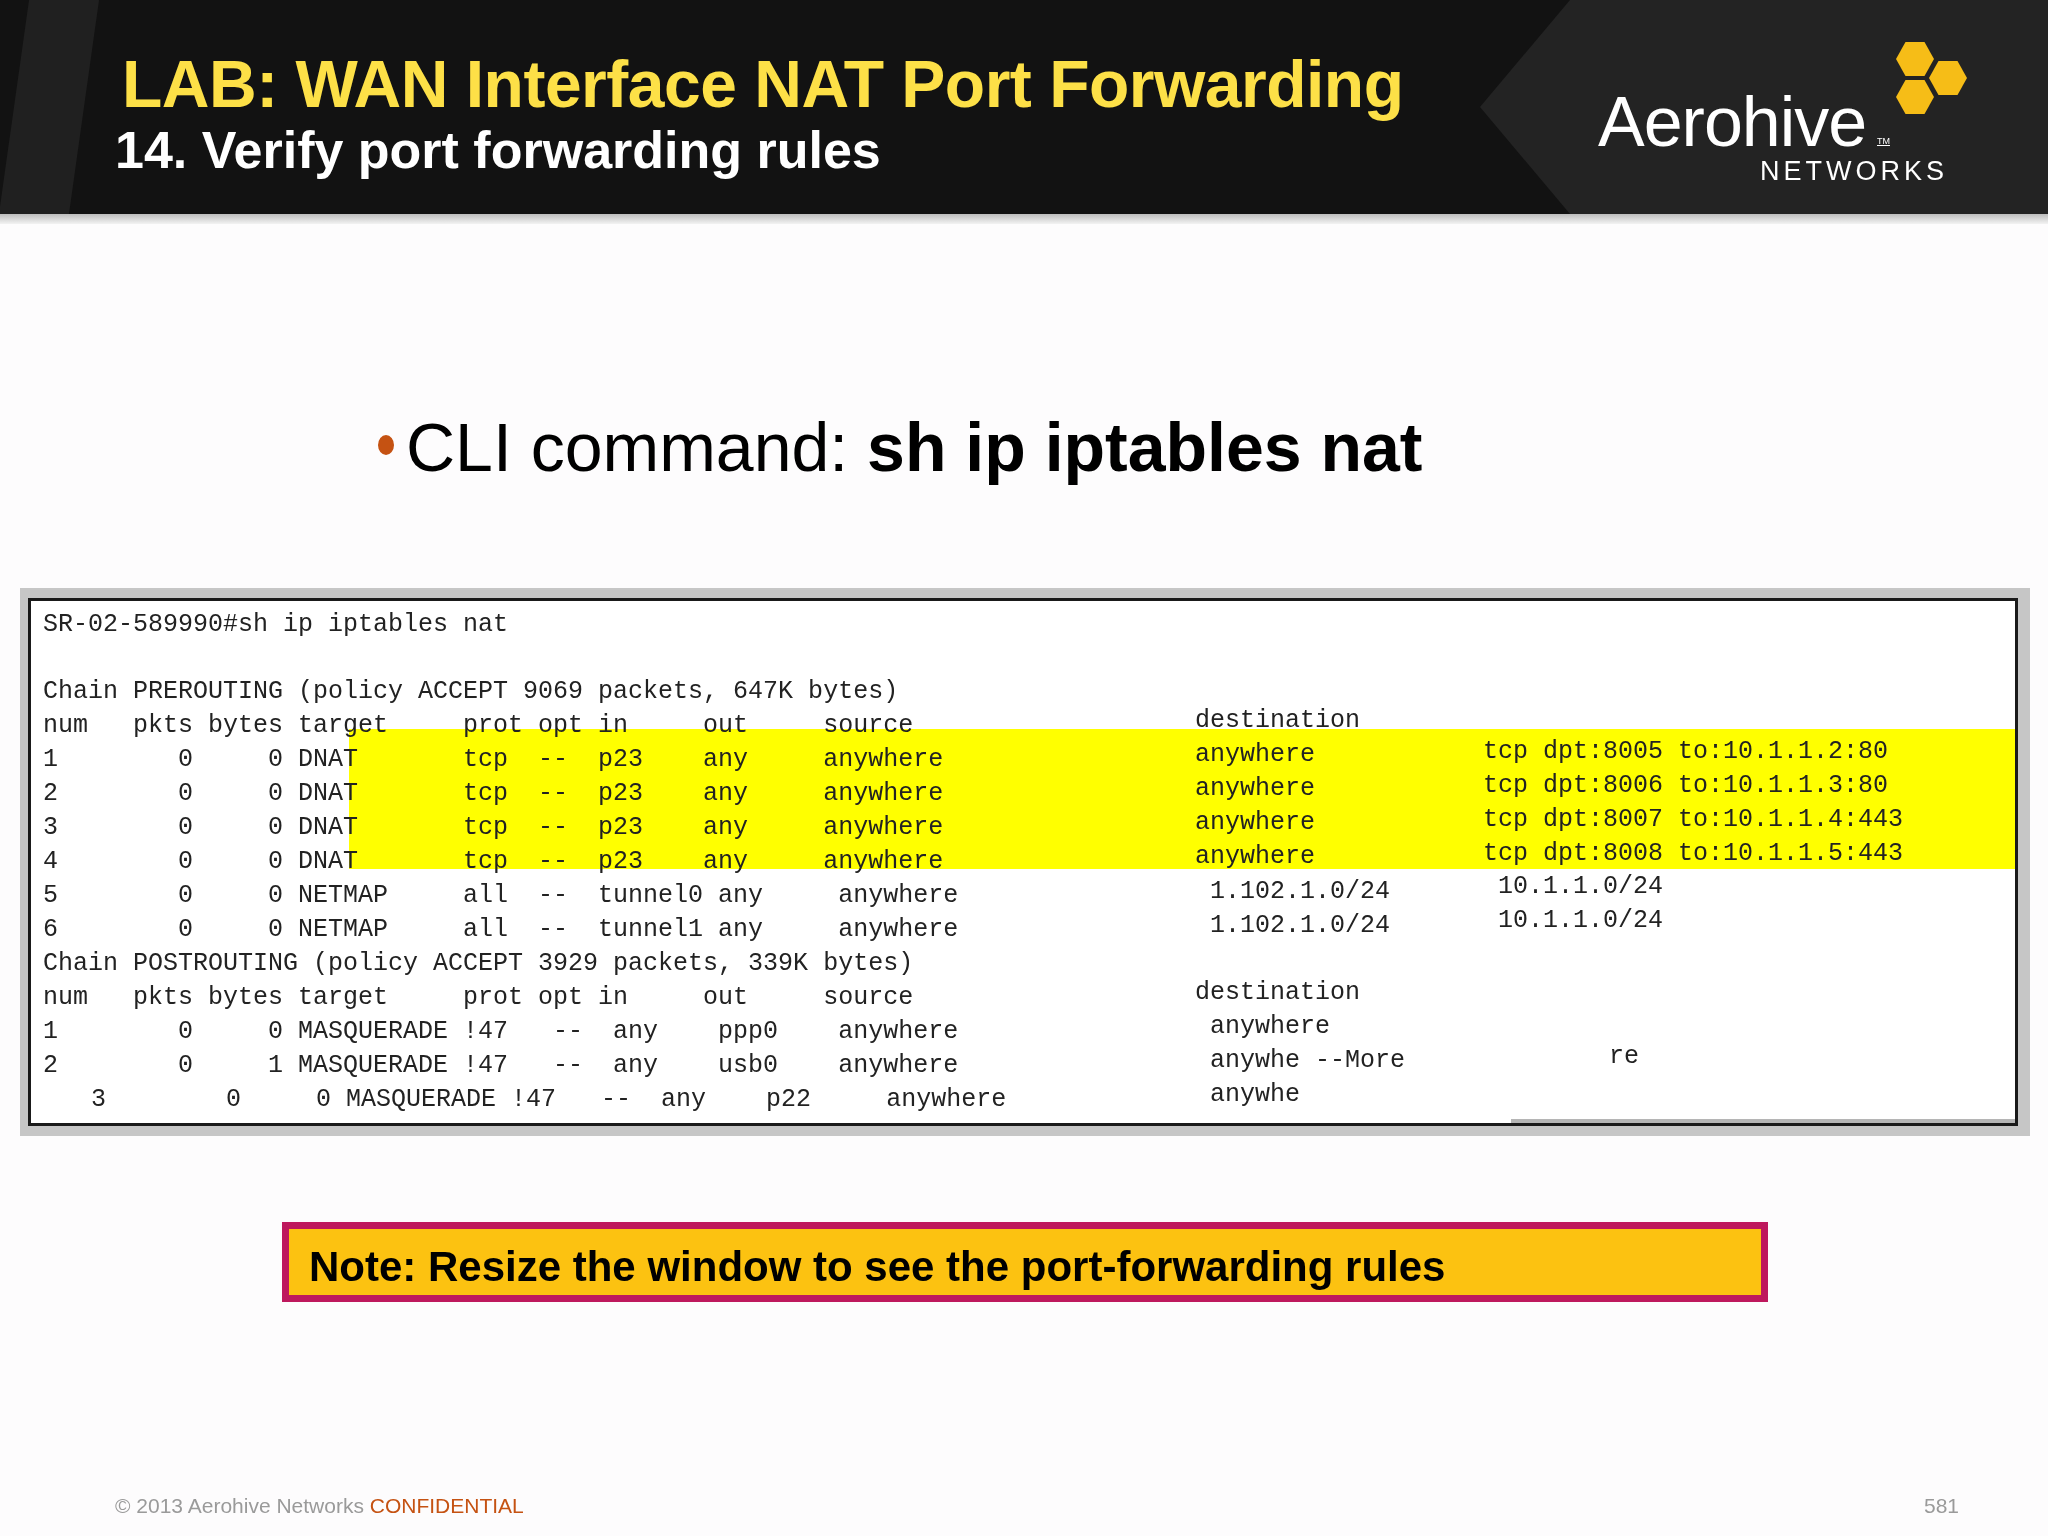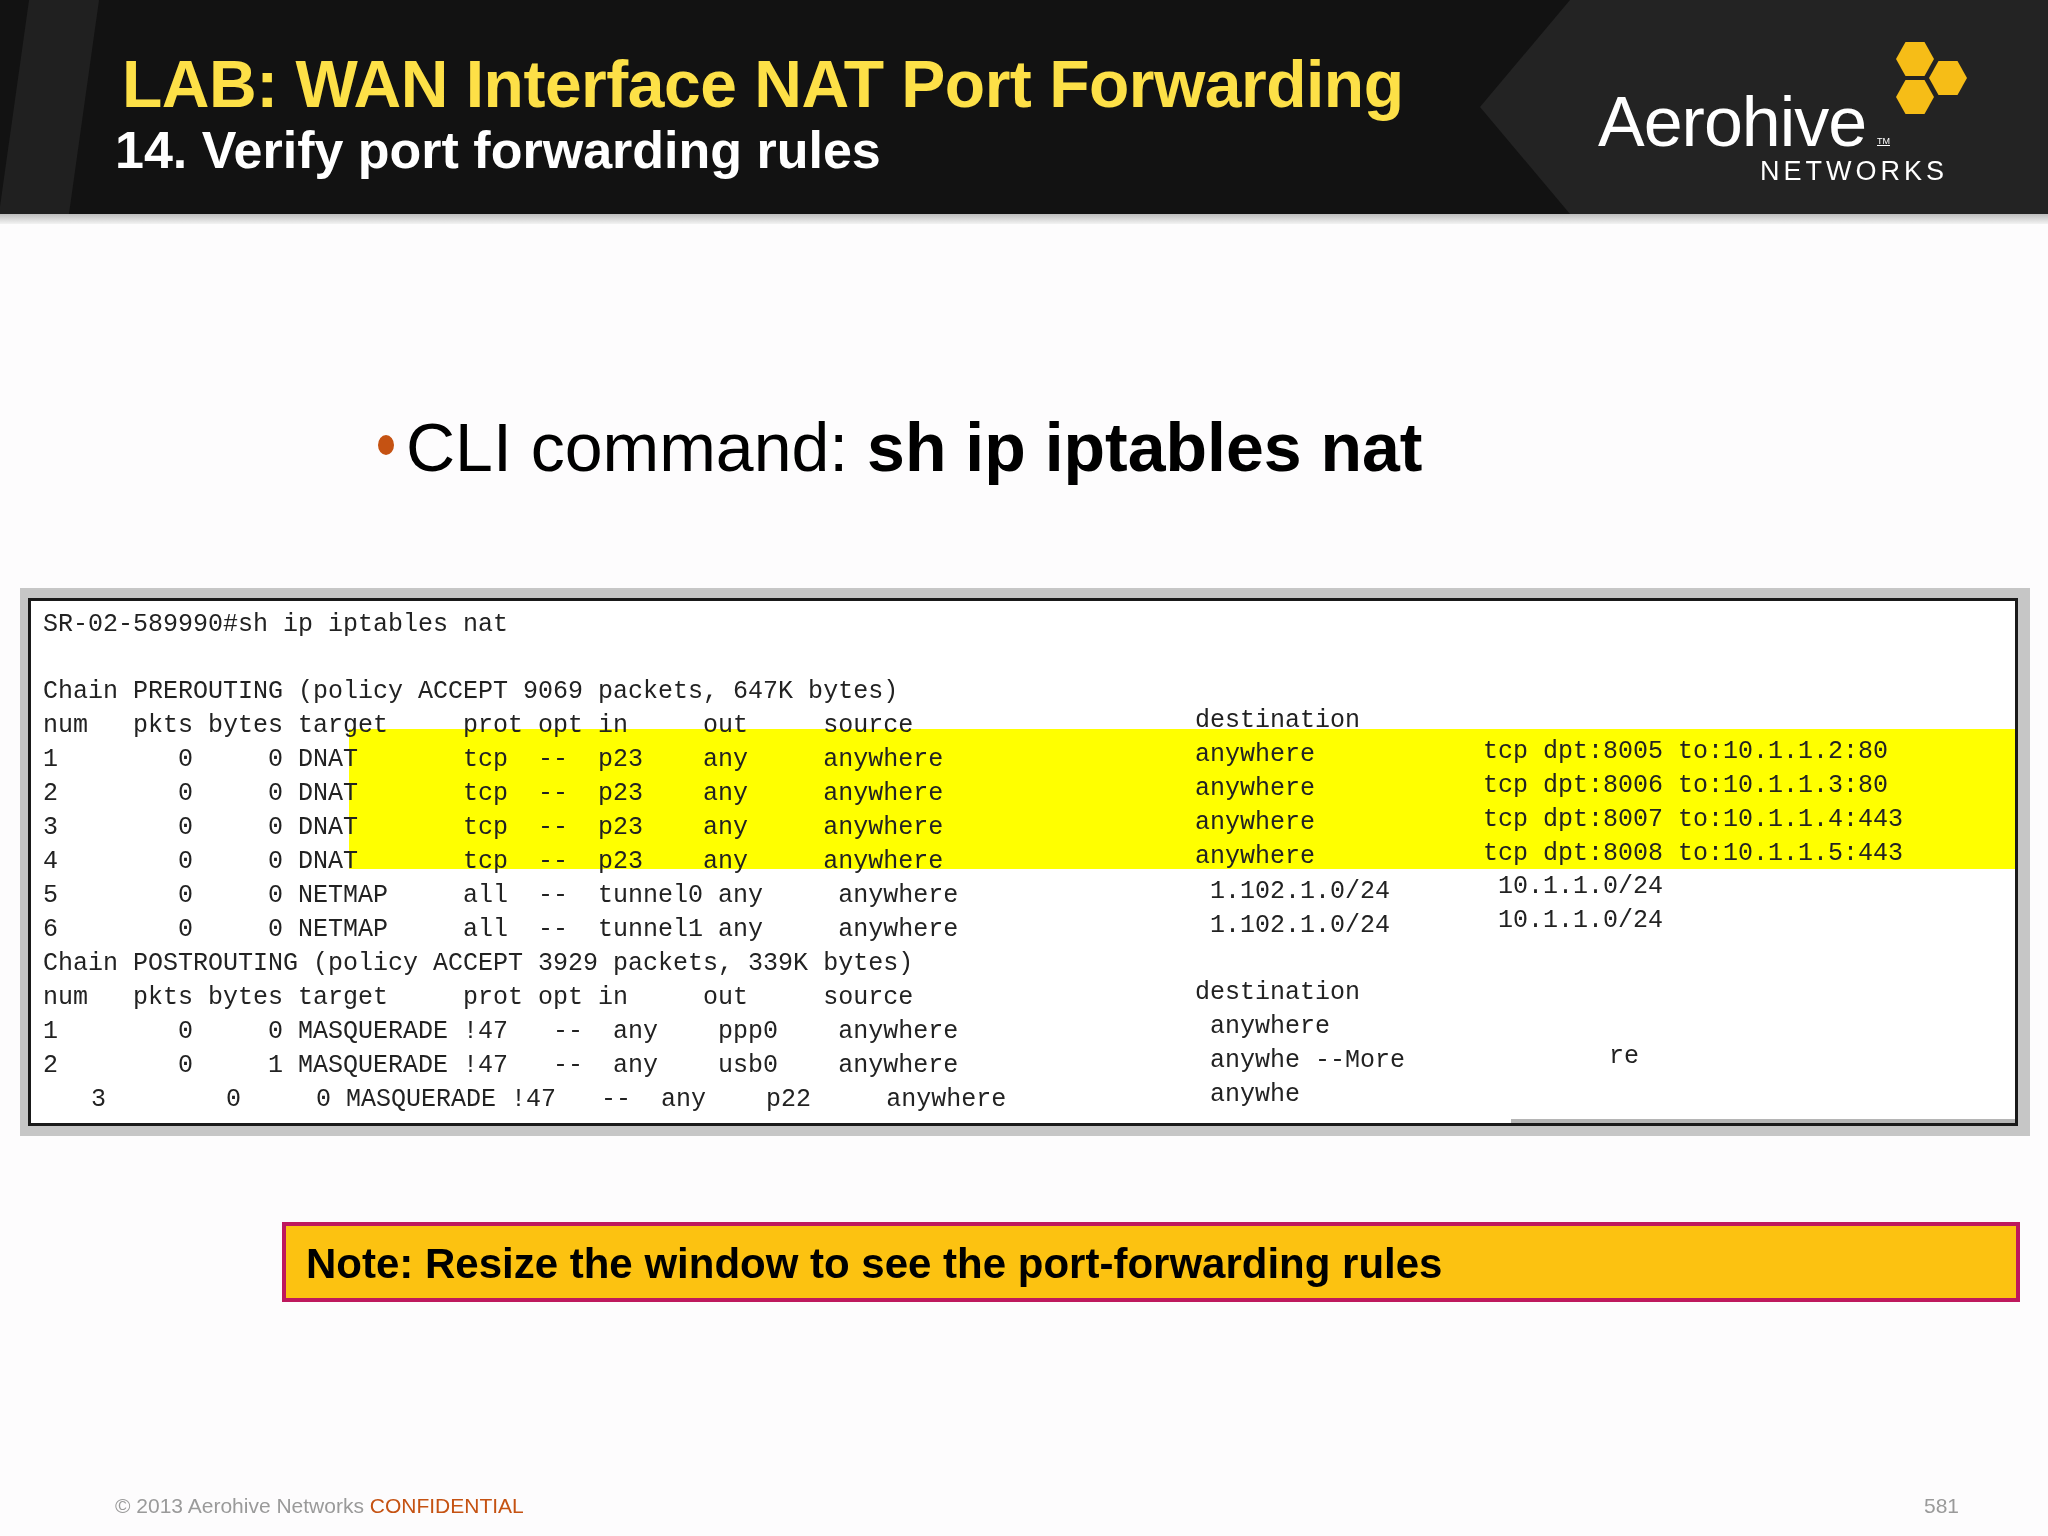--- a/index.html
+++ b/index.html
@@ -16,21 +16,21 @@
   .hex{position:absolute;width:38px;height:34px;background:#f6bd17;clip-path:polygon(25% 0,75% 0,100% 50%,75% 100%,25% 100%,0 50%);}
   .bullet-line{position:absolute;left:378px;top:408px;font-size:68px;color:#000;white-space:nowrap;}
   .bullet-dot{display:inline-block;width:16px;height:20px;border-radius:50%;background:#c55212;vertical-align:middle;margin-right:12px;position:relative;top:-8px;}
   .bullet-line b{font-weight:bold;}
   .term-shadow{position:absolute;left:20px;top:588px;width:2010px;height:548px;background:#c6c6c6;}
   .term{position:absolute;left:28px;top:598px;width:1990px;height:528px;background:#fff;border:3px solid #1a1a1a;box-sizing:border-box;overflow:hidden;}
   .hl{position:absolute;left:318px;top:128px;width:1700px;height:140px;background:#ffff00;}
   .tline{position:absolute;left:12px;font-family:"Liberation Mono",monospace;font-size:25px;color:#222;white-space:pre;line-height:28px;}
   .tcol{position:absolute;font-family:"Liberation Mono",monospace;font-size:25px;color:#222;white-space:pre;line-height:28px;}
   .scrollbar{position:absolute;left:1480px;top:518px;width:510px;height:8px;background:#b5b5b5;}
-  .note{position:absolute;left:282px;top:1222px;width:1738px;height:80px;background:#fcc211;border:4px solid #be185d;box-sizing:border-box;}
+  .note{position:absolute;left:282px;top:1222px;width:1486px;height:80px;background:#fcc211;border:7px solid #be185d;box-sizing:border-box;}
   .note span{position:absolute;left:20px;top:14px;font-size:42px;font-weight:bold;color:#000;white-space:nowrap;}
   .footer{position:absolute;left:115px;top:1494px;font-size:21px;color:#9a9a9a;white-space:nowrap;}
   .footer .conf{color:#c55212;}
   .page{position:absolute;left:1924px;top:1494px;font-size:21px;color:#9a9a9a;}
 </style>
 </head>
 <body>
 
 <div class="header">
   <div class="hdr-shape1"></div>

